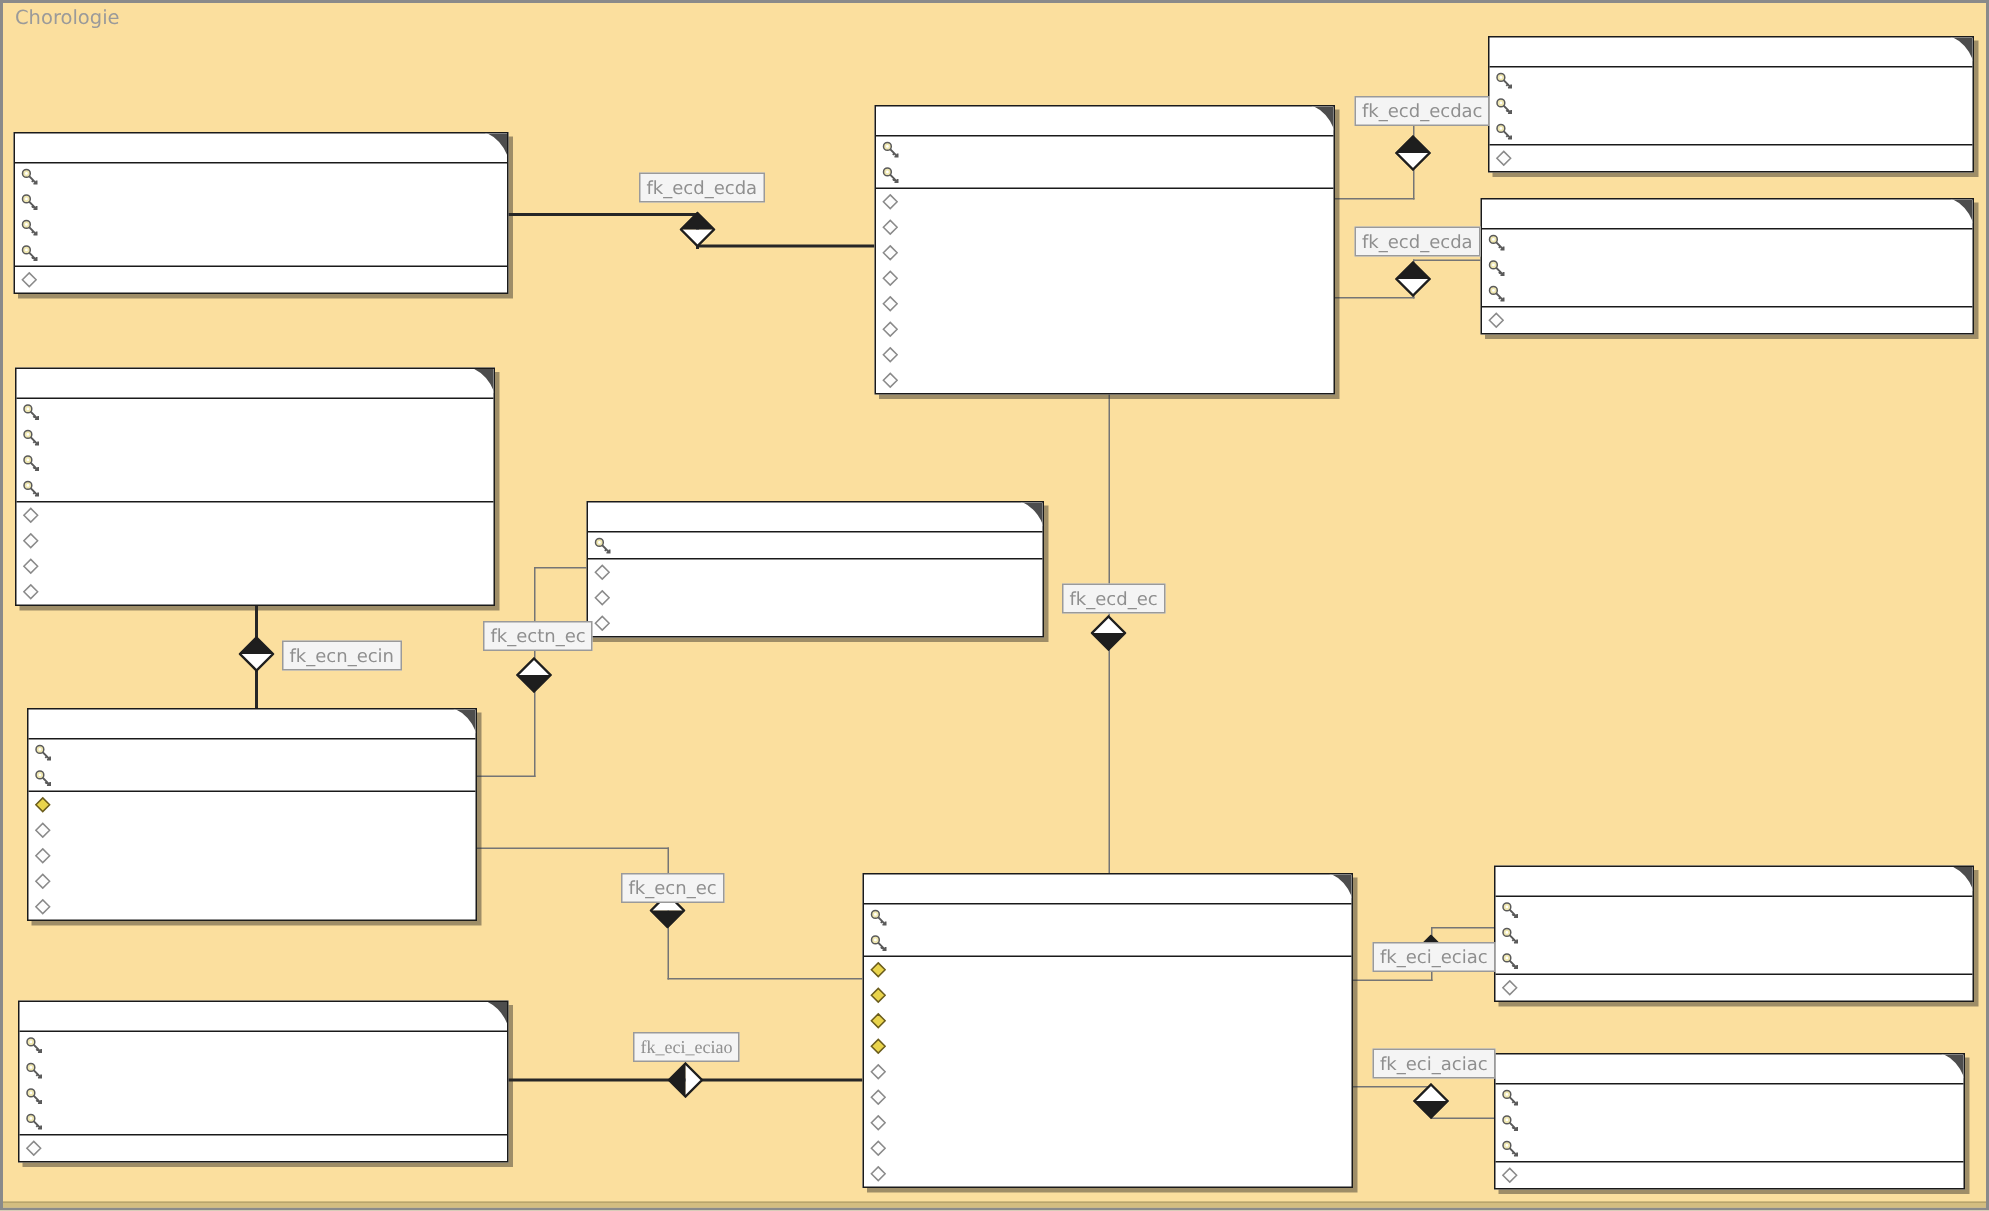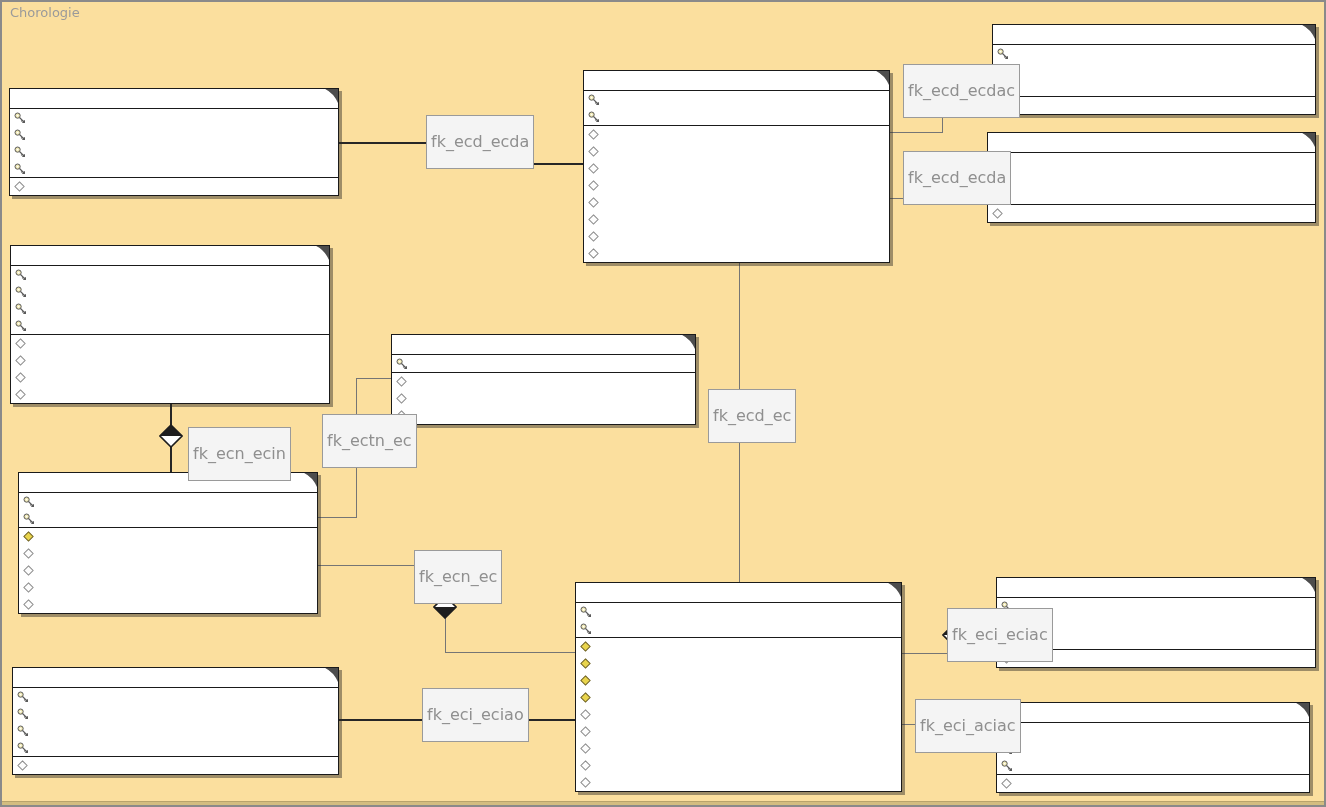--- a/index.html
+++ b/index.html
@@ -33,21 +33,21 @@
   .row.sep{border-top:1px solid #1a1a1a;}
   .ic{width:13px;margin:0 3px 0 4px;flex:0 0 13px;display:inline-flex;align-items:center;}
   .ctext{white-space:nowrap;}
   
   .seg{position:absolute;z-index:1;}
   .seg.dark{background:#262626;}
   .seg.gray{background:#757575;}
   .rel-diamond{position:absolute;z-index:6;width:24px;height:24px;}
   .rel-label{
     position:absolute;z-index:7;background:#f4f4f4;border:1px solid #9a9a9a;
-    color:#8f8f8f;font-size:16px;line-height:16px;padding:18px 4px;white-space:nowrap;
+    color:#8f8f8f;font-size:12px;line-height:16px;padding:1px 4px;white-space:nowrap;
   }
 </style>
 </head>
 <body>
 
 <div id="canvas">
   <div class="diagram-title">Chorologie</div>
   <div class="bottom-edge"></div>
 <div class="tbl" style="left: 7px; top: 86px; width: 328px;">
       <div class="hdr"><span class="htext"></span><span class="fold"><svg width="16" height="16" viewBox="0 0 16 16">
@@ -756,37 +756,37 @@
       </svg></div>
     <div class="rel-label" style="left: 706px; top: 387px; text-align: right;">fk_ecd_ec</div>
     <div class="seg gray" style="left: 314px; top: 563px; width: 130px; height: 1px;"></div>
     <div class="seg gray" style="left: 443px; top: 563px; width: 1px; height: 88px;"></div>
     <div class="seg gray" style="left: 443px; top: 650px; width: 130px; height: 1px;"></div>
     <div class="rel-diamond" style="left: 431px; top: 593px;"><svg width="24" height="24" viewBox="0 0 24 24">
         <path d="M12 1 L23 12 L1 12 Z" fill="#ffffff"></path>
         <path d="M1 12 L12 23 L23 12 Z" fill="#1e1e1e"></path>
         <path d="M12 1 L23 12 L12 23 L1 12 Z" fill="none" stroke="#1e1e1e" stroke-width="1.6"></path>
       </svg></div>
-    <div class="rel-label" style="left: 412px; top: 548px;">fk_ecn_ec</div>
+    <div class="rel-label" style="left: 412px; top: 580px;">fk_ecn_ec</div>
     <div class="seg dark" style="left: 335px; top: 717px; width: 238px; height: 2px;"></div>
     <div class="rel-diamond" style="left: 443px; top: 706px;"><svg width="24" height="24" viewBox="0 0 24 24">
         <path d="M12 1 L23 12 L12 23 Z" fill="#ffffff"></path>
         <path d="M12 1 L1 12 L12 23 Z" fill="#1e1e1e"></path>
         <path d="M12 1 L23 12 L12 23 L1 12 Z" fill="none" stroke="#1e1e1e" stroke-width="1.6"></path>
       </svg></div>
-    <div class="rel-label" style="left: 420px; top: 686px;">fk_eci_eciao</div>
+    <div class="rel-label" style="left: 420px; top: 686px; font-family: Liberation Serif, serif;">fk_eci_eciao</div>
     <div class="seg gray" style="left: 898px; top: 651px; width: 55px; height: 1px;"></div>
     <div class="seg gray" style="left: 952px; top: 616px; width: 1px; height: 36px;"></div>
     <div class="seg gray" style="left: 952px; top: 616px; width: 42px; height: 1px;"></div>
     <div class="rel-diamond" style="left: 940px; top: 621px;"><svg width="24" height="24" viewBox="0 0 24 24">
         <path d="M1 12 L12 23 L23 12 Z" fill="#ffffff"></path>
         <path d="M12 1 L23 12 L1 12 Z" fill="#1e1e1e"></path>
         <path d="M12 1 L23 12 L12 23 L1 12 Z" fill="none" stroke="#1e1e1e" stroke-width="1.6"></path>
       </svg></div>
-    <div class="rel-label" style="left: 913px; top: 606px; margin-left: 32px;">fk_eci_eciac</div>
+    <div class="rel-label" style="left: 913px; top: 626px;">fk_eci_eciac</div>
     <div class="seg gray" style="left: 898px; top: 722px; width: 55px; height: 1px;"></div>
     <div class="seg gray" style="left: 952px; top: 722px; width: 1px; height: 22px;"></div>
     <div class="seg gray" style="left: 952px; top: 743px; width: 42px; height: 1px;"></div>
     <div class="rel-diamond" style="left: 940px; top: 720px;"><svg width="24" height="24" viewBox="0 0 24 24">
         <path d="M12 1 L23 12 L1 12 Z" fill="#ffffff"></path>
         <path d="M1 12 L12 23 L23 12 Z" fill="#1e1e1e"></path>
         <path d="M12 1 L23 12 L12 23 L1 12 Z" fill="none" stroke="#1e1e1e" stroke-width="1.6"></path>
       </svg></div>
     <div class="rel-label" style="left: 913px; top: 697px;">fk_eci_aciac</div>
   </div>

